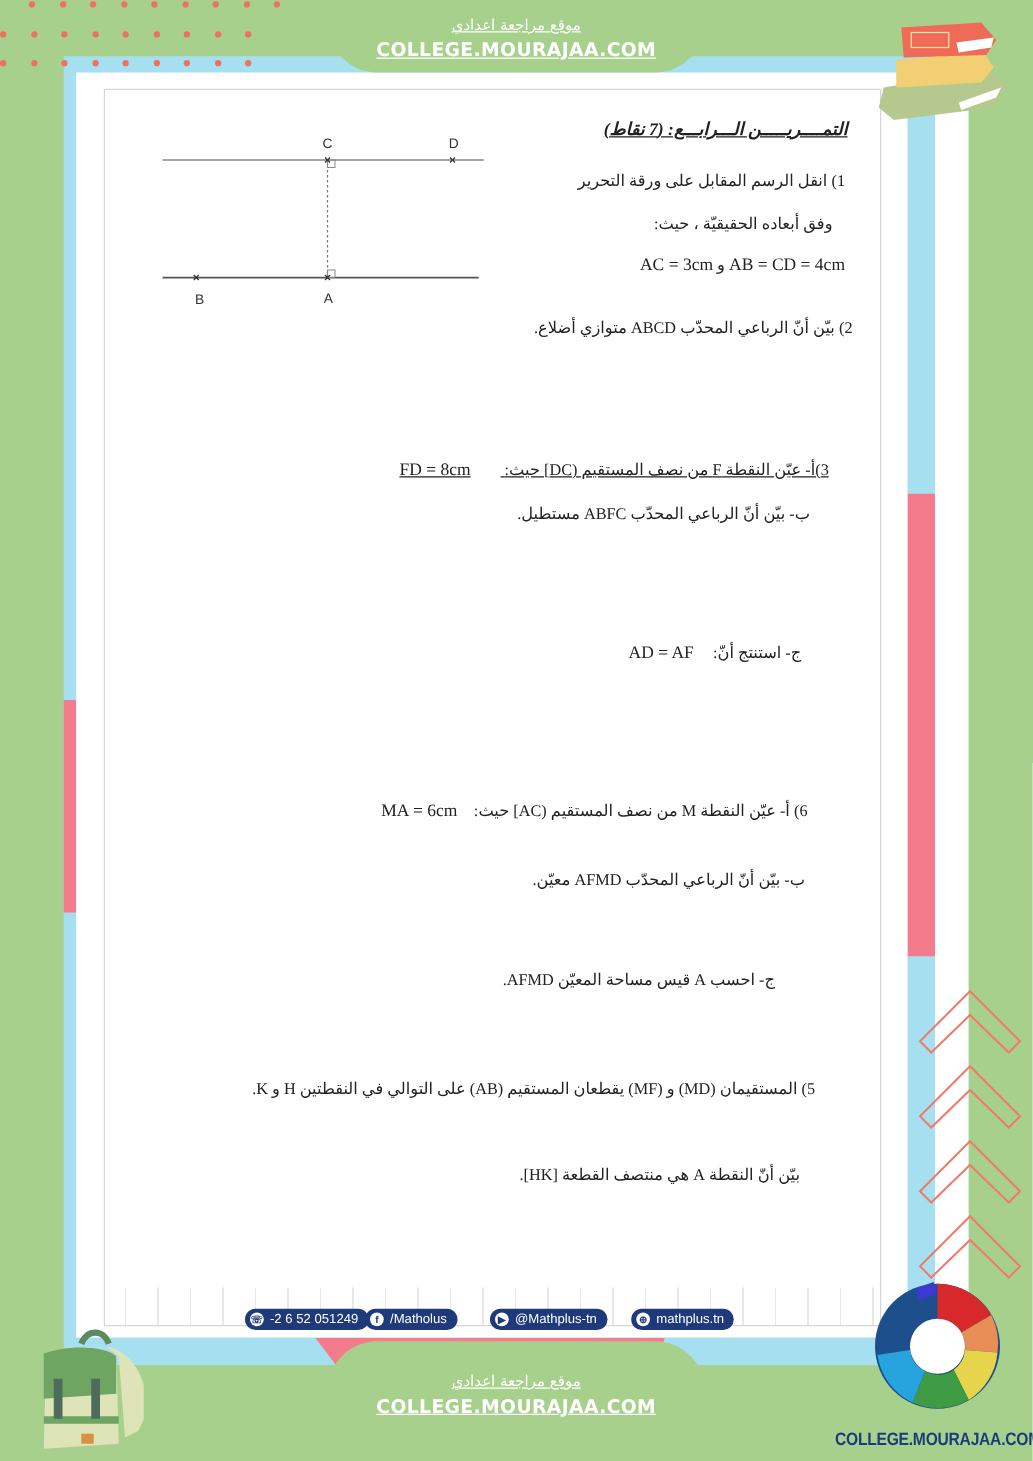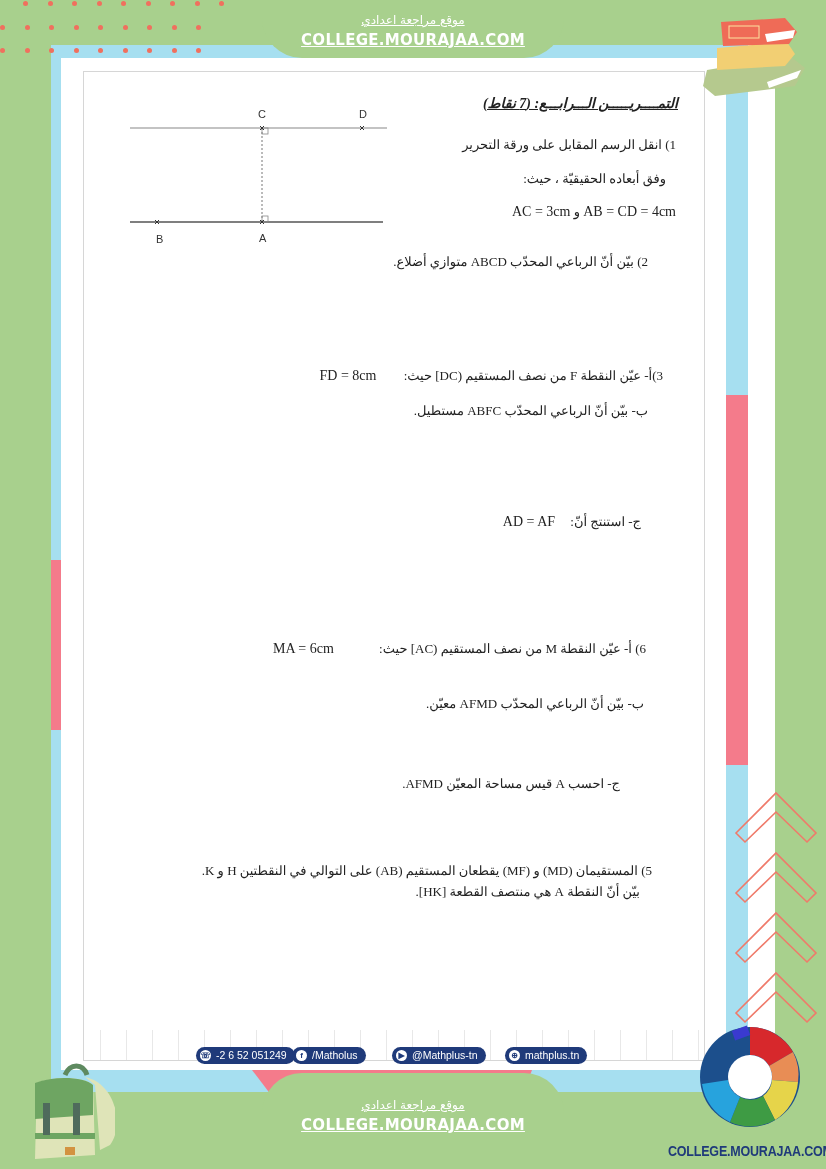--- a/index.html
+++ b/index.html
@@ -121,41 +121,41 @@
 
 <div class="doc">
   <div class="doc-line title" style="right:148px; top:95px;font-style:italic;">التمــــريـــــن الـــرابـــع: (7 نقاط)</div>
   <div class="doc-line" style="right:150px; top:137px;">1) انقل الرسم المقابل على ورقة التحرير</div>
   <div class="doc-line" style="right:160px; top:171px;">وفق أبعاده الحقيقيّة ،   حيث:</div>
   <div class="doc-line" style="right:150px; top:204px;">
     <span class="math">AB = CD = 4cm</span>
     <span>و</span>
     <span class="math">AC = 3cm</span>
   </div>
-  <div class="doc-line" style="right:178px; top:254px;text-align:center;">2) بيّن أنّ الرباعي المحدّب ABCD متوازي أضلاع.</div>
-
-  <div class="doc-line" style="right:163px; top:368px;">
+  <div class="doc-line" style="right:144px; top:254px;text-align:center;">2) بيّن أنّ الرباعي المحدّب ABCD متوازي أضلاع.</div>
+
+  <div class="doc-line" style="right:163px; top:368px;text-decoration:underline;">
     <span>3)أ- عيّن النقطة F من نصف المستقيم (DC] حيث:</span>
     <span class="math" style="margin-right:24px;">FD = 8cm</span>
   </div>
   <div class="doc-line" style="right:178px; top:403px;">ب- بيّن أنّ الرباعي المحدّب ABFC مستطيل.</div>
   <div class="doc-line" style="right:185px; top:514px;">
     <span>ج- استنتج أنّ:</span>
     <span class="math" style="margin-right:12px;">AD = AF</span>
   </div>
 
   <div class="doc-line" style="right:180px; top:641px;">
     <span>6)  أ- عيّن النقطة M من نصف المستقيم (AC] حيث:</span>
-    <span class="math" style="margin-right:42px;">MA = 6cm</span>
+    <span class="math" style="margin-right:10px;">MA = 6cm</span>
   </div>
   <div class="doc-line" style="right:182px; top:668px;margin-top:28px;">ب- بيّن أنّ الرباعي المحدّب AFMD معيّن.</div>
   <div class="doc-line" style="right:206px; top:776px;">ج- احسب A قيس مساحة المعيّن AFMD.</div>
 
   <div class="doc-line" style="right:174px; top:863px;">5) المستقيمان (MD) و (MF) يقطعان المستقيم (AB) على التوالي في النقطتين H و K.</div>
-  <div class="doc-line" style="right:186px; top:884px;">بيّن أنّ النقطة A هي منتصف القطعة [HK].</div>
+  <div class="doc-line" style="right:186px; top:932px;">بيّن أنّ النقطة A هي منتصف القطعة [HK].</div>
 </div>
 
 <div class="social" style="left:196px;">
   <span class="soc-ico">☏</span>
   <span>-2 6 52 051249</span>
 </div>
 <div class="social" style="left:292px;">
   <span class="soc-ico">f</span>
   <span>/Matholus</span>
 </div>

